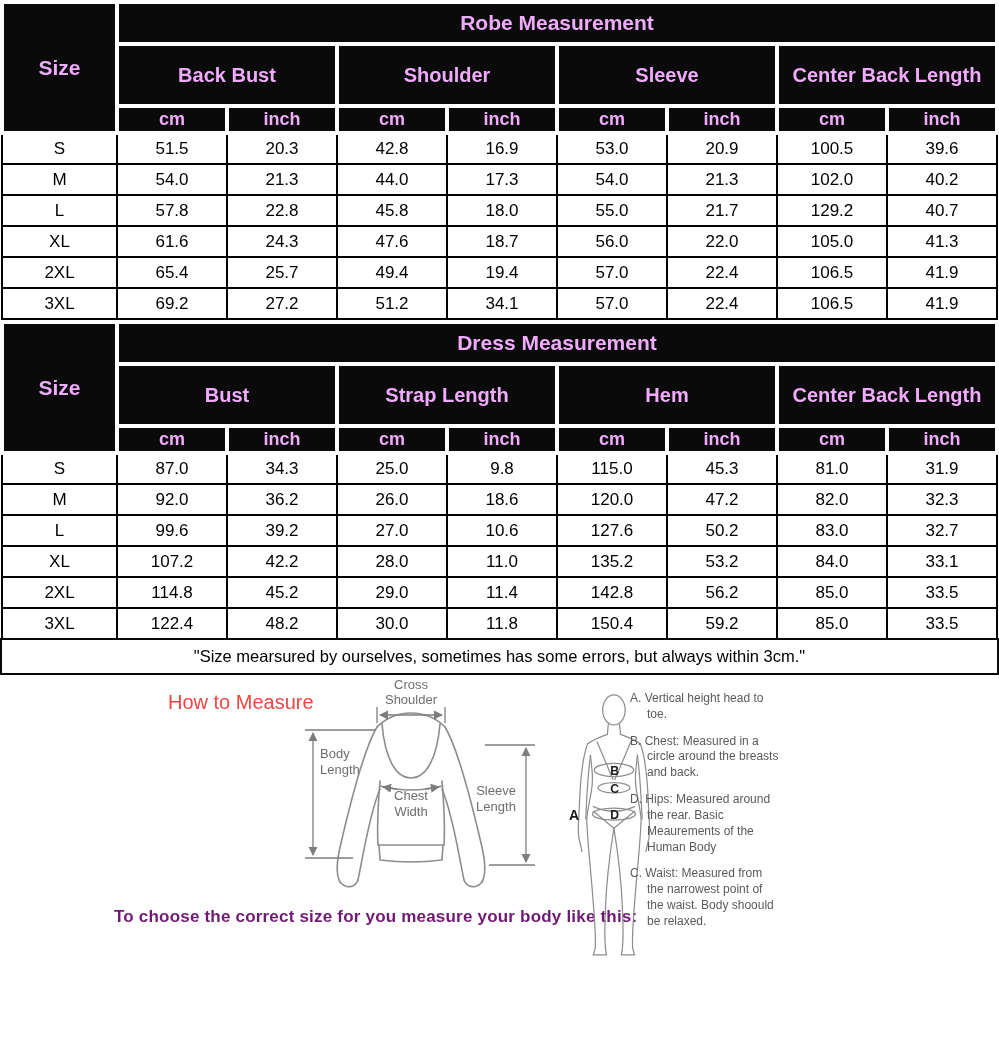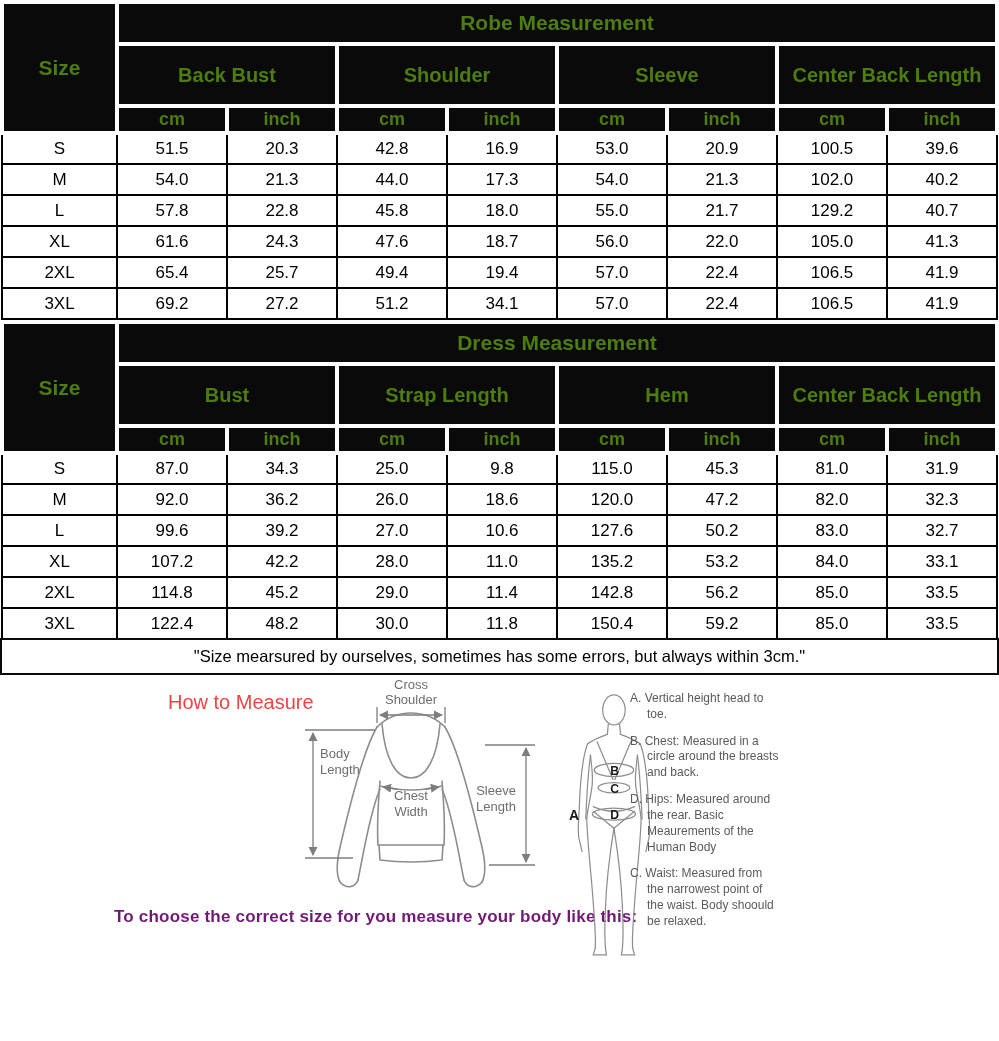--- a/index.html
+++ b/index.html
@@ -10,21 +10,21 @@
     color: #000;
   }
   table.size-table {
     width: 999px;
     table-layout: fixed;
     border-collapse: collapse;
   }
   col.c-size { width: 115px; }
   table.size-table th {
     background: #0a0a0a;
-    color: #4d7c0f;
+    color: #f0abfc;
     border: 4px solid #fff;
     font-weight: bold;
     text-align: center;
     vertical-align: middle;
   }
   th.t-title   { height: 42px; font-size: 21px; }
   th.t-size    { font-size: 21px; }
   tr.group-row th { height: 62px; font-size: 20px; line-height: 1.15; }
   tr.unit-row  th { height: 27px; font-size: 18px; margin-top: 25px; }
   table.size-table td {

